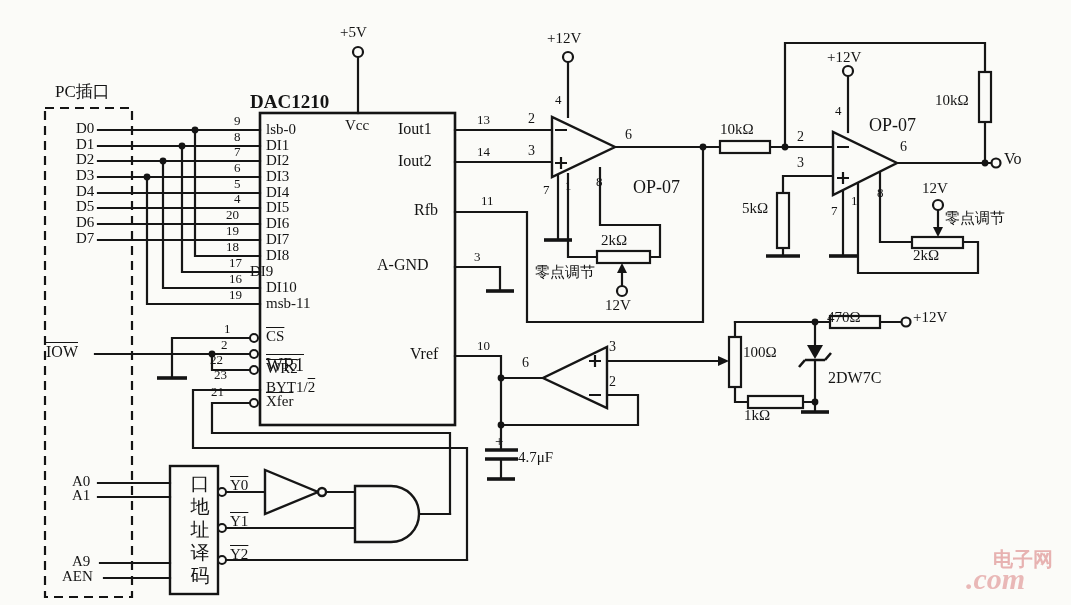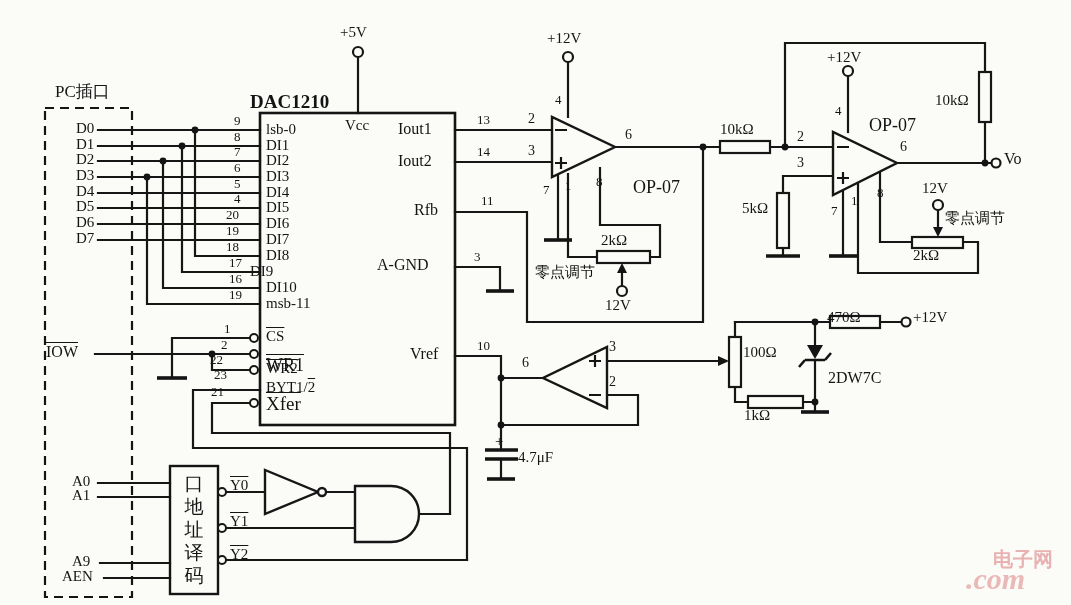--- a/index.html
+++ b/index.html
@@ -199,40 +199,40 @@
 
 <span class="lb" style="left:224px;top:322px;font-size:13px">1</span>
 <span class="lb" style="left:221px;top:338px;font-size:13px">2</span>
 <span class="lb" style="left:210px;top:353px;font-size:13px">22</span>
 <span class="lb" style="left:214px;top:368px;font-size:13px">23</span>
 <span class="lb" style="left:211px;top:385px;font-size:13px">21</span>
 <span class="lb ov" style="left:266px;top:329px;font-size:15px">CS</span>
 <span class="lb ov" style="left:266px;top:356px;font-size:18px">WR1</span>
 <span class="lb ov" style="left:266px;top:361px;font-size:15px">WR2</span>
 <span class="lb" style="left:266px;top:380px;font-size:15px"><span>BYT1/</span><span class="ov">2</span></span>
-<span class="lb ov" style="left:266px;top:394px;font-size:19px">Xfer</span>
+<span class="lb ov" style="left:266px;top:394px;font-size:15px">Xfer</span>
 
 <span class="lb" style="left:398px;top:121px;font-size:16px">Iout1</span>
 <span class="lb" style="left:398px;top:153px;font-size:16px">Iout2</span>
 <span class="lb" style="left:414px;top:202px;font-size:16px">Rfb</span>
 <span class="lb" style="left:377px;top:257px;font-size:16px">A-GND</span>
 <span class="lb" style="left:410px;top:346px;font-size:16px">Vref</span>
 <span class="lb" style="left:477px;top:113px;font-size:13px">13</span>
 <span class="lb" style="left:477px;top:145px;font-size:13px">14</span>
 <span class="lb" style="left:481px;top:194px;font-size:13px">11</span>
 <span class="lb" style="left:474px;top:250px;font-size:13px">3</span>
 <span class="lb" style="left:477px;top:339px;font-size:13px">10</span>
 
 <span class="lb ov" style="left:46px;top:344px;font-size:16px">IOW</span>
 <span class="lb" style="left:72px;top:474px;font-size:15px">A0</span>
 <span class="lb" style="left:72px;top:488px;font-size:15px">A1</span>
 <span class="lb" style="left:72px;top:554px;font-size:15px">A9</span>
 <span class="lb" style="left:62px;top:569px;font-size:15px">AEN</span>
 
-<div class="vtext" style="left:181px;top:472px">口地址译码</div>
+<div class="vtext" style="left:187px;top:472px">口地址译码</div>
 <span class="lb ov" style="left:230px;top:478px;font-size:15px">Y0</span>
 <span class="lb ov" style="left:230px;top:514px;font-size:15px">Y1</span>
 <span class="lb ov" style="left:230px;top:547px;font-size:15px">Y2</span>
 
 <span class="lb" style="left:547px;top:31px;font-size:15px">+12V</span>
 <span class="lb" style="left:555px;top:93px;font-size:13px">4</span>
 <span class="lb" style="left:528px;top:112px;font-size:14px">2</span>
 <span class="lb" style="left:528px;top:144px;font-size:14px">3</span>
 <span class="lb" style="left:625px;top:128px;font-size:14px">6</span>
 <span class="lb" style="left:633px;top:178px;font-size:18px">OP-07</span>

